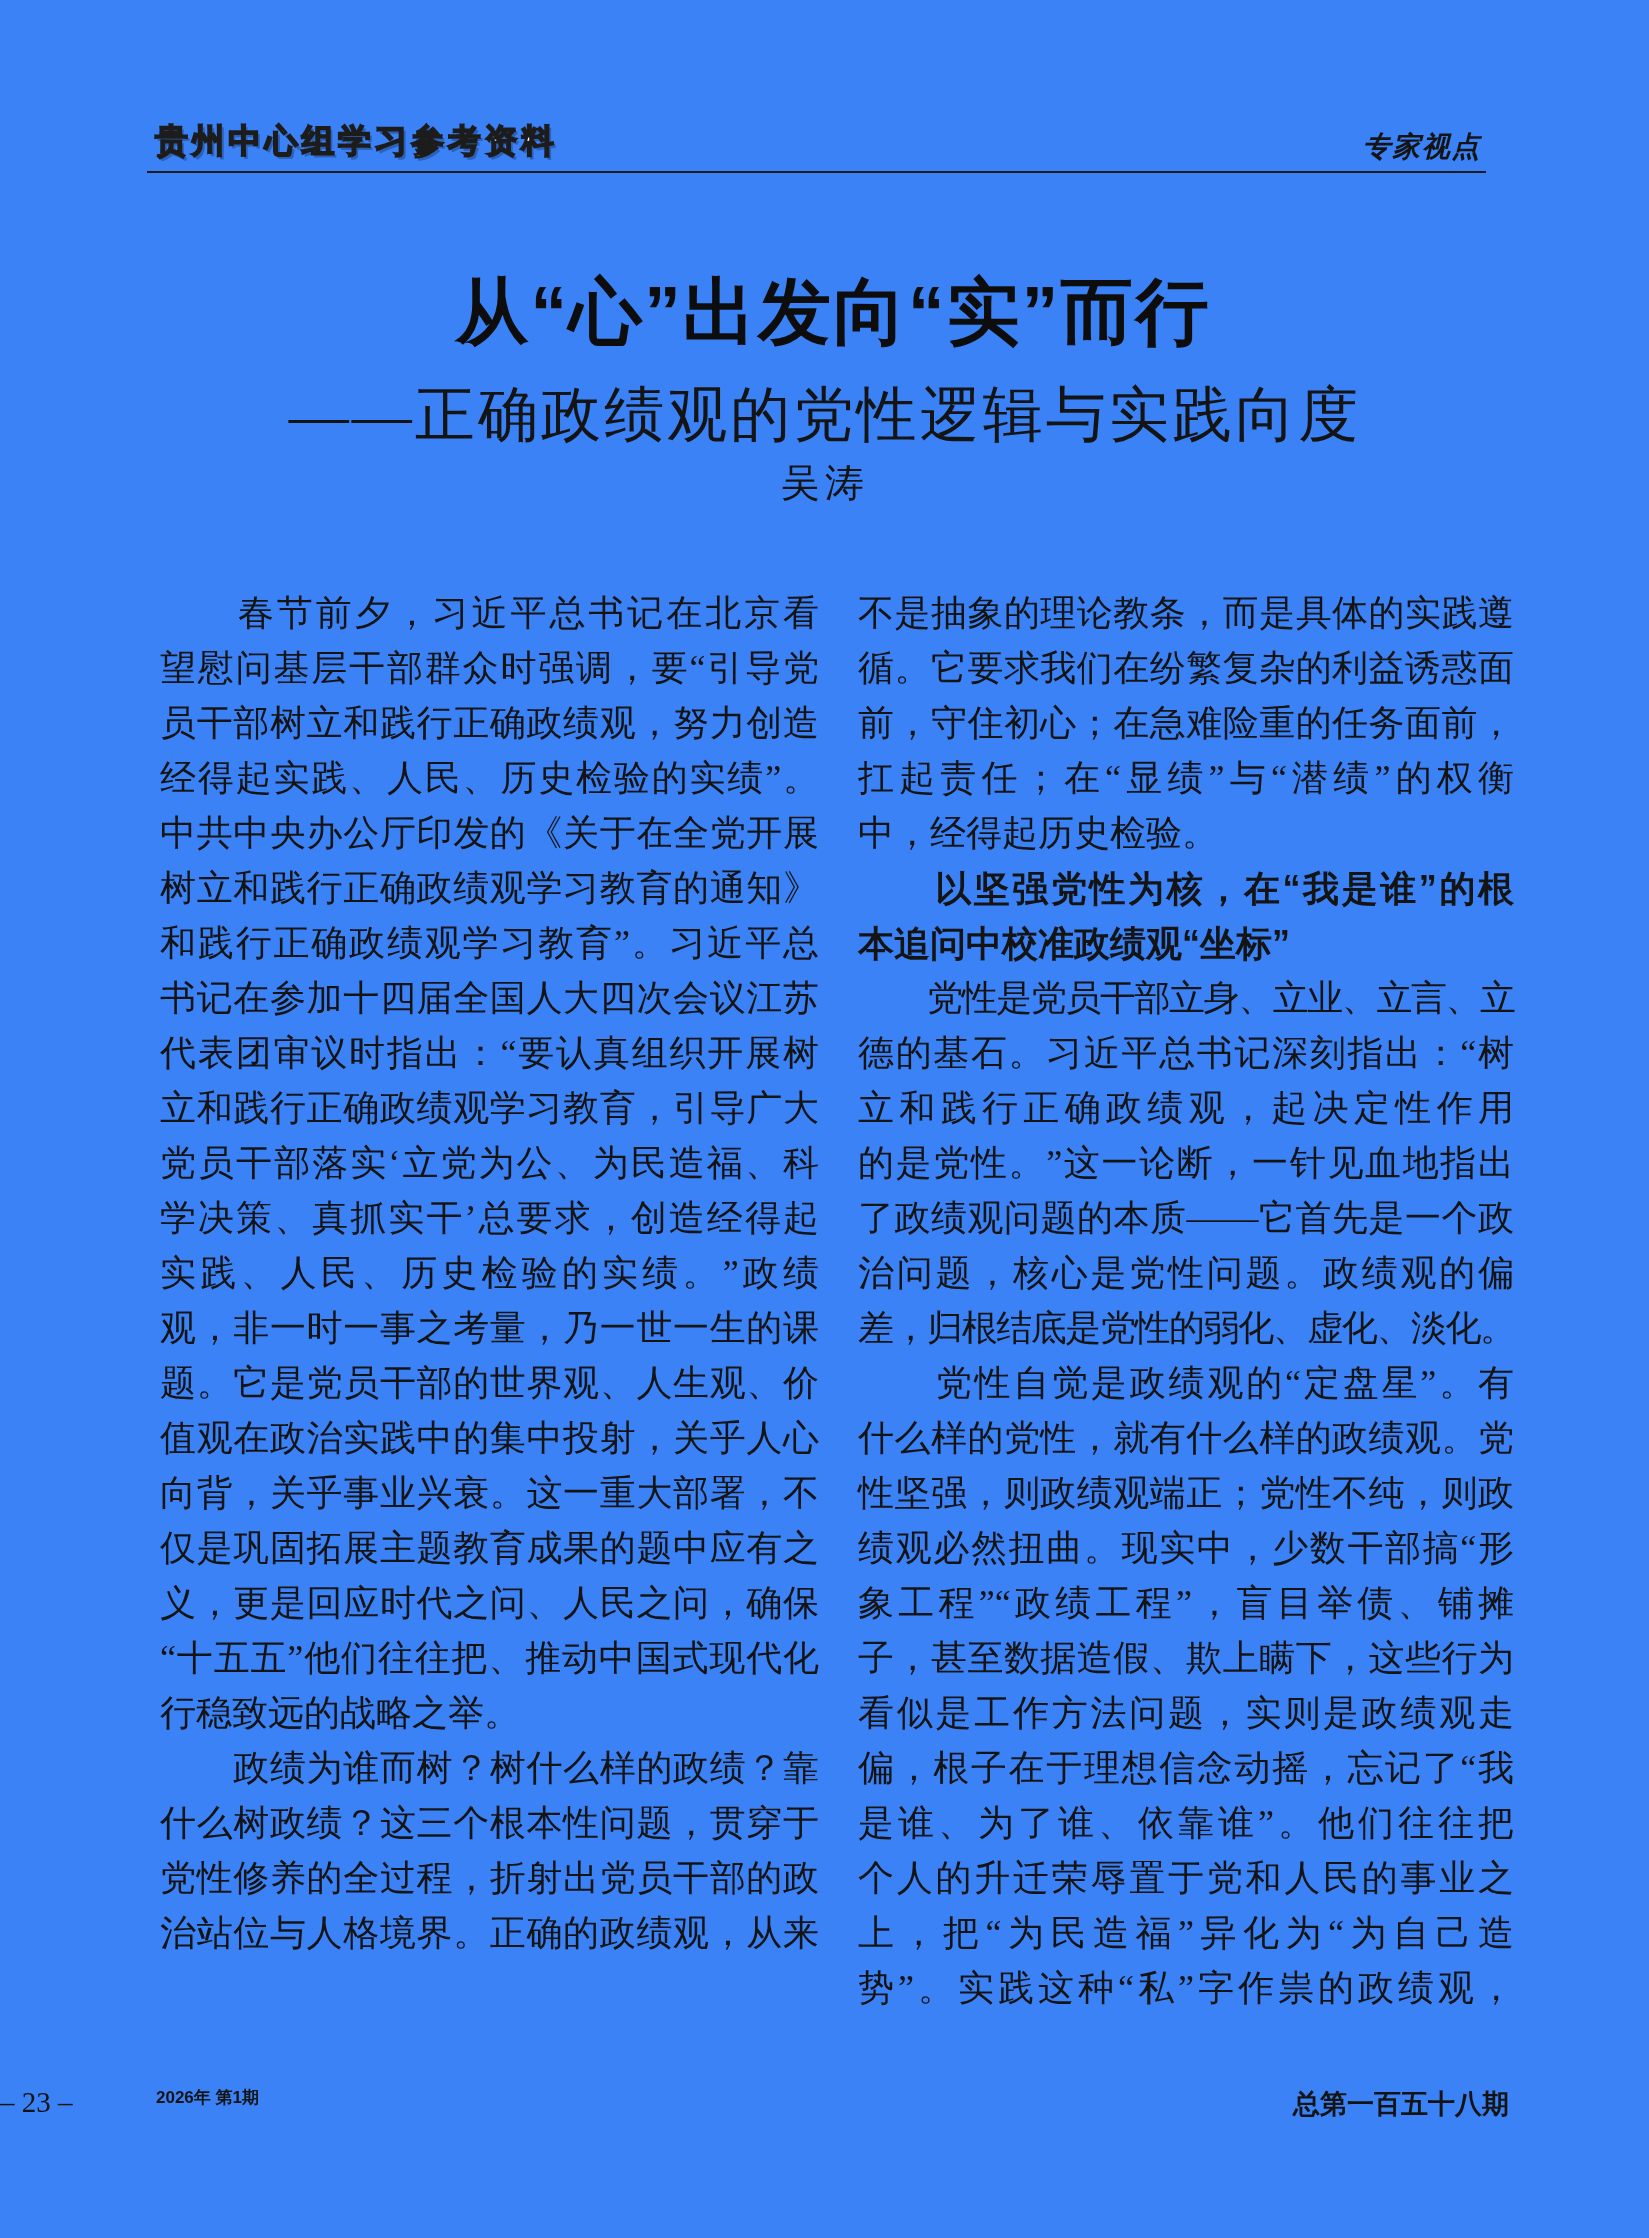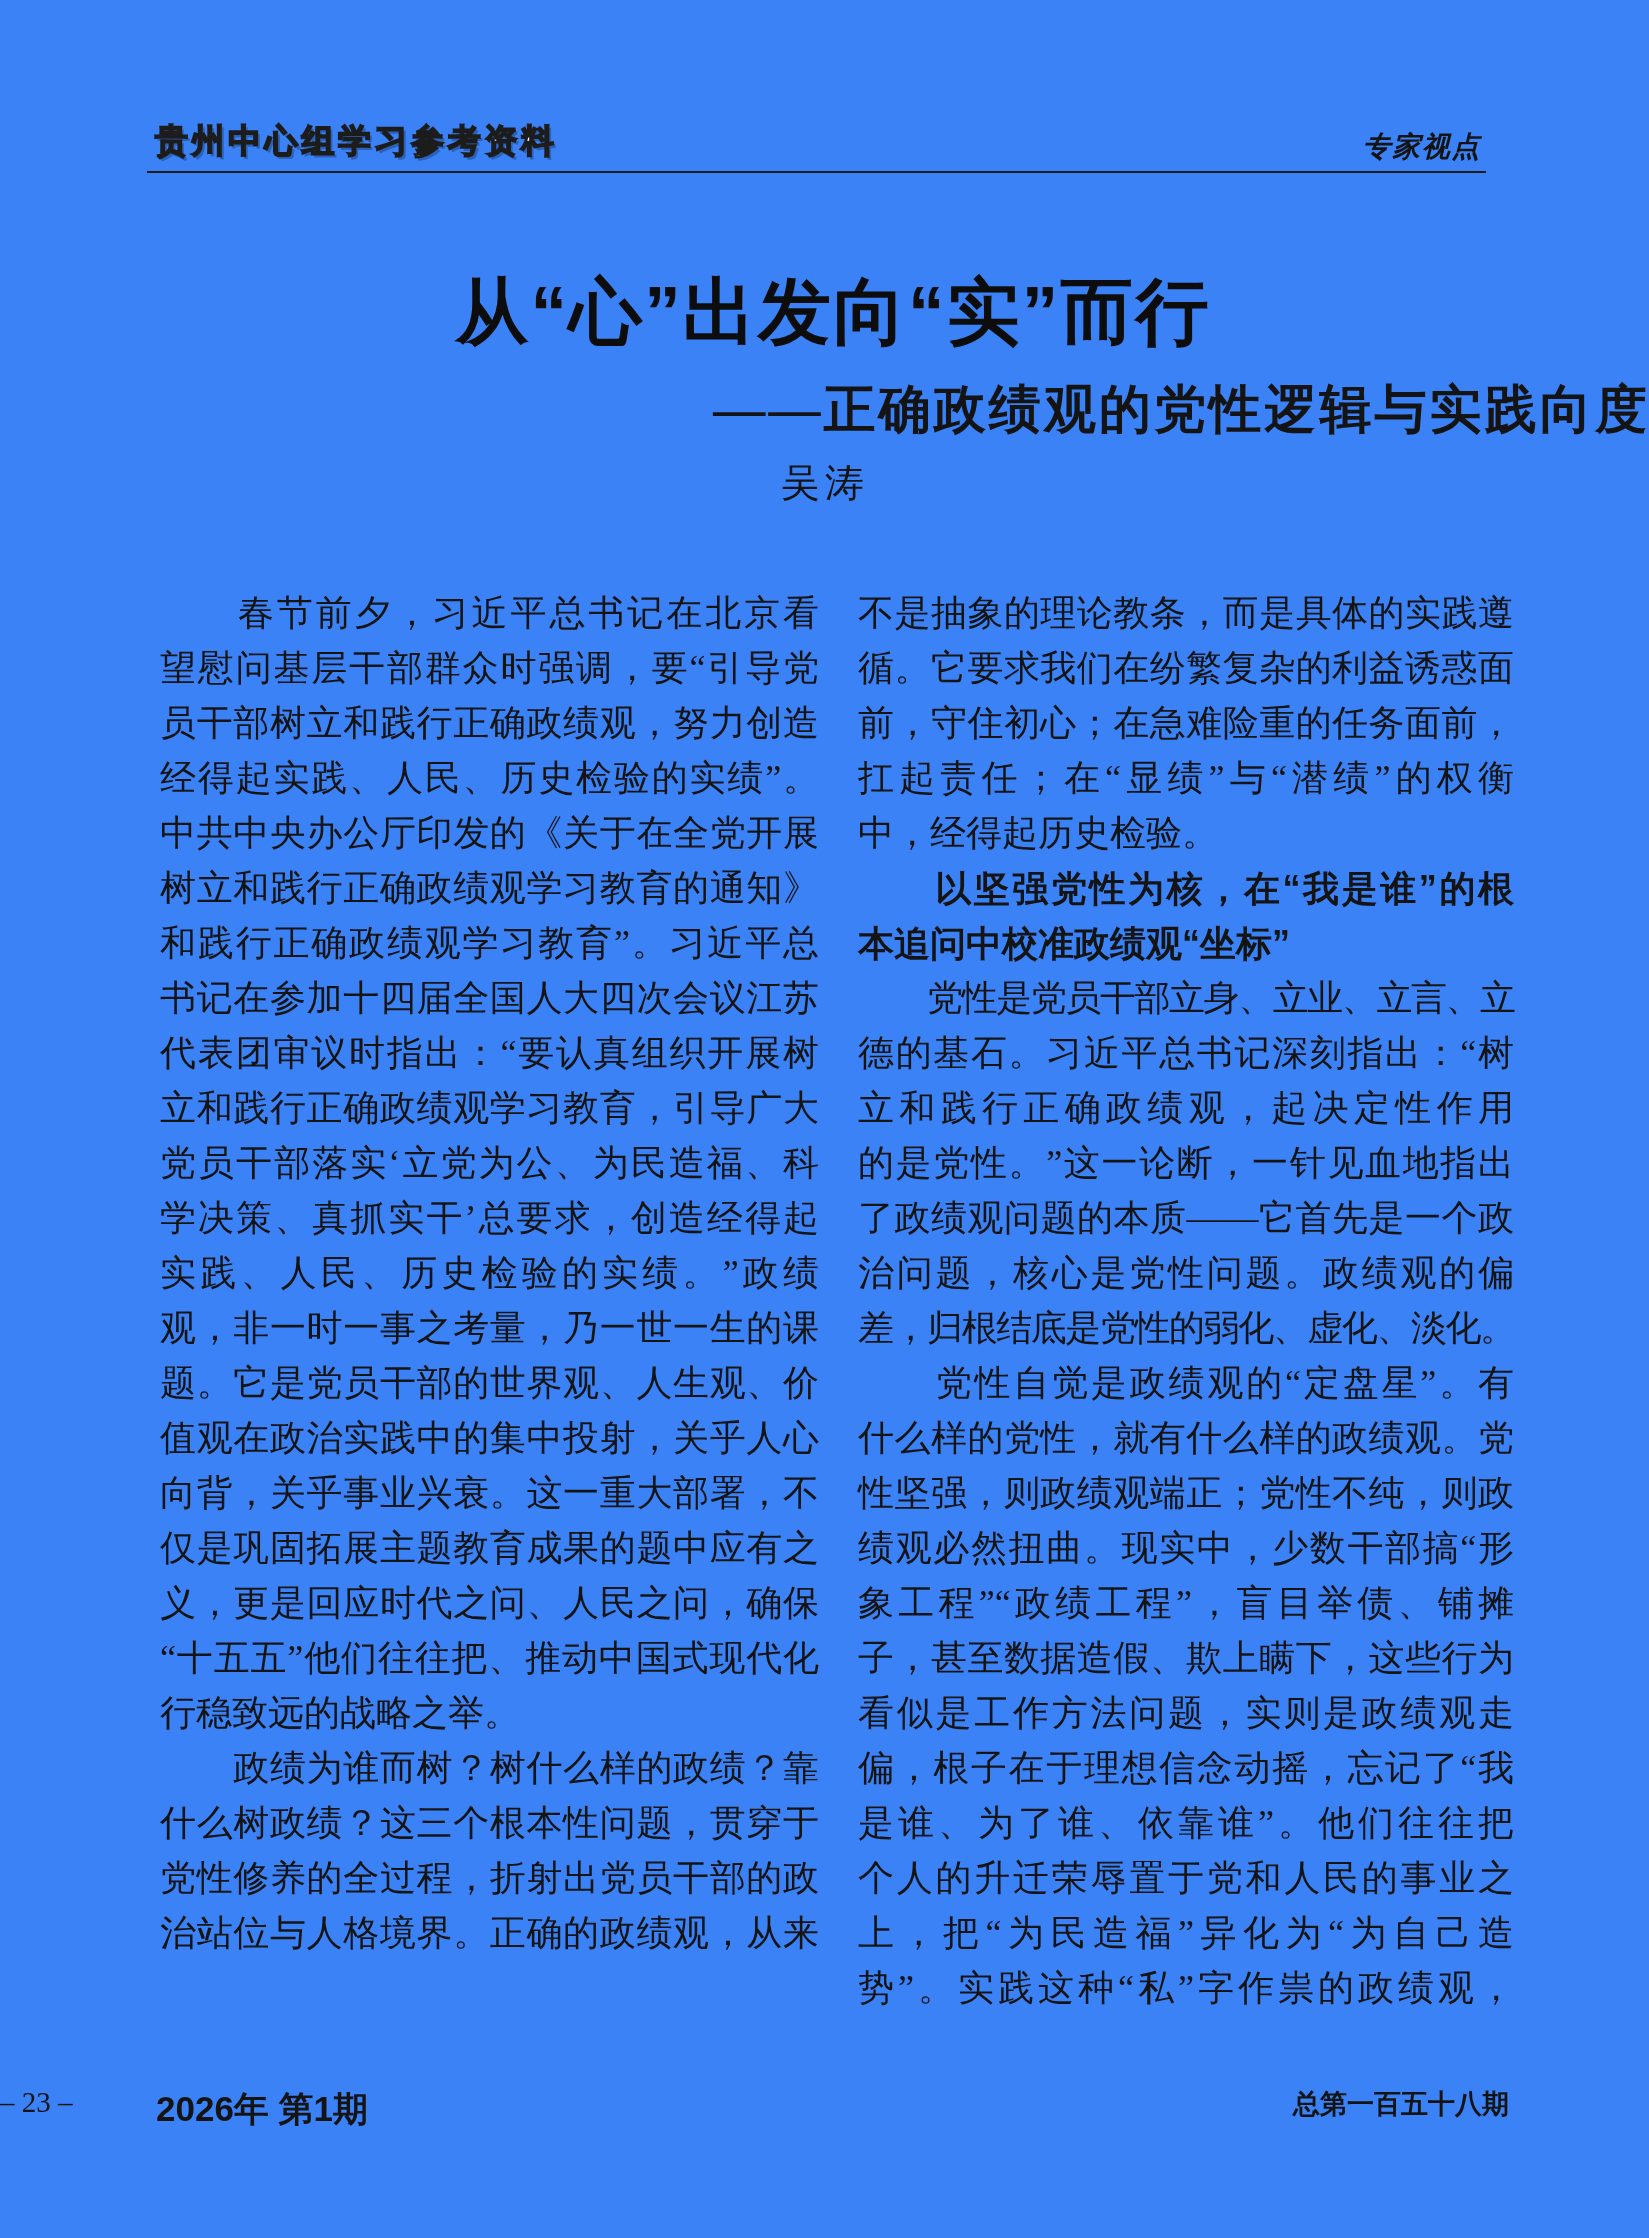--- a/index.html
+++ b/index.html
@@ -13,38 +13,38 @@
         color:#ffffff;-webkit-text-stroke:1.6px #1c1c1c;
         text-shadow:2.6px 3.1px 0 rgba(0,0,0,0.25);white-space:nowrap;}
   .hdr-right{position:absolute;right:169px;top:128px;
         font-size:28px;font-weight:700;letter-spacing:1.6px;white-space:nowrap;font-style:italic;}
   .hdr-rule{position:absolute;left:147px;top:171px;width:1339px;height:2.1px;background:#1c1c1c;}
 
   
   .title{position:absolute;left:0;top:256px;width:1650px;margin:8px;text-align:center;
         font-family:"Liberation Sans","DejaVu Sans",sans-serif;
         font-size:73px;font-weight:900;letter-spacing:2.1px;color:#0d0d0d;}
-  .subtitle{position:absolute;left:0;top:375px;width:1650px;margin:0;text-align:right;
-        font-size:52px;font-weight:700;letter-spacing:3.1px;color:#141414;}
+  .subtitle{position:absolute;left:0;top:375px;width:1650px;margin:0;text-align:center;
+        font-size:60px;font-weight:400;letter-spacing:3.1px;color:#141414;}
   .author{position:absolute;left:0;top:456px;width:1650px;text-align:center;
         font-size:39px;letter-spacing:5.2px;}
 
   
   .col{position:absolute;top:586px;font-size:36px;line-height:55px;}
   .col-left{left:160px;width:659px;}
   .col-right{left:858px;width:656px;}
   .line{text-align:justify;text-align-last:justify;white-space:normal;}
   .line.end{text-align-last:left;}
   .line.bold{font-family:"Liberation Sans","DejaVu Sans",sans-serif;font-weight:700;}
   .line.tight{letter-spacing:-2.1px;}
 
   
   .f-left{position:absolute;left:156px;top:2086px;
         font-family:"Liberation Sans","DejaVu Sans",sans-serif;
-        font-size:35px;font-weight:700;white-space:nowrap;}
+        font-size:17px;font-weight:700;white-space:nowrap;}
   .f-center{position:absolute;left:0;top:2086px;width:1650px;text-align:left;
         font-size:29px;white-space:nowrap;}
   .f-right{position:absolute;right:141px;top:2086px;
         font-family:"Liberation Sans","DejaVu Sans",sans-serif;
         font-size:27px;font-weight:700;white-space:nowrap;}
 </style>
 </head>
 <body>
 
 <div class="page">

